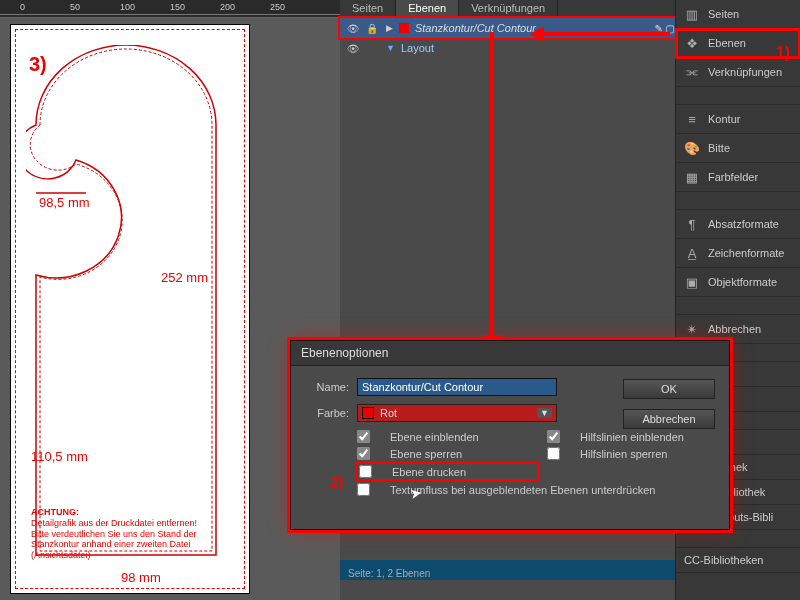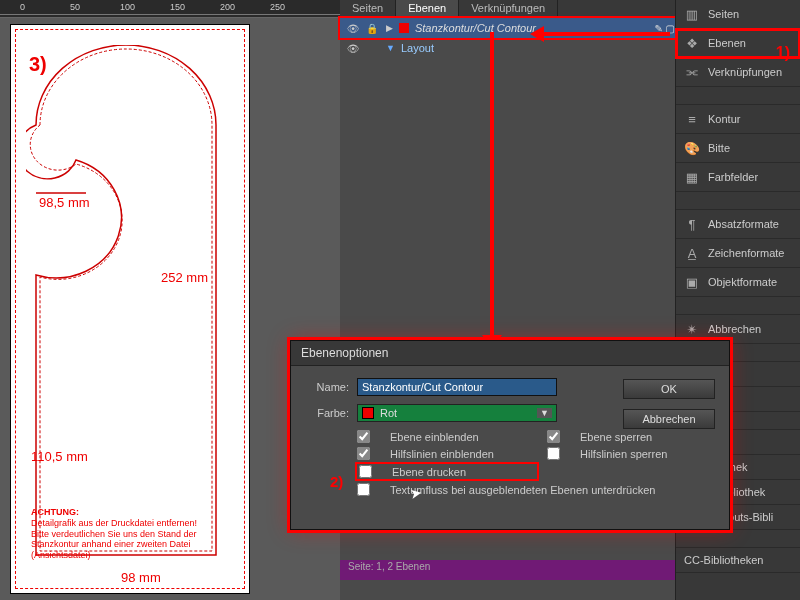--- a/index.html
+++ b/index.html
@@ -23,21 +23,21 @@
 .tab{padding:2px 12px;font-size:11px;color:#bbb;border-right:1px solid #222}
 .tab.active{background:#4a4a4a;color:#fff}
 .layers-panel{position:absolute;left:340px;top:18px;width:335px;height:562px;background:#4a4a4a}
 .layer-row{height:20px;display:flex;align-items:center;font-size:11px;color:#ddd;padding-left:6px;gap:6px}
 .layer-row.sel{background:#3a5a8a;outline:2px solid #f00}
 .layer-row .eye,.layer-row .lock{width:14px;text-align:center;color:#ccc;font-size:10px}
 .layer-row .tri{font-size:9px;color:#ccc}
 .layer-row .swatch{width:10px;height:10px;background:#e00}
 .layer-row .name{font-style:italic;flex:1}
 .layer-row .pen{font-size:10px}
-.panel-footer{position:absolute;bottom:0;left:0;right:0;height:20px;background:#701a75;font-size:10px;color:#aaa;padding:1px 8px}
+.panel-footer{position:absolute;bottom:0;left:0;right:0;height:20px;background:#0c4a6e;font-size:10px;color:#aaa;padding:8px 8px}
 
 .right-panels{position:absolute;right:0;top:0;width:125px;height:600px;background:#383838;border-left:1px solid #222}
 .rp-item{display:flex;align-items:center;gap:8px;padding:6px 8px;font-size:11px;color:#ccc;border-bottom:1px solid #2a2a2a;cursor:pointer}
 .rp-item.hl{outline:3px solid #f00;outline-offset:-2px}
 .rp-item .ic{width:16px;height:16px;display:flex;align-items:center;justify-content:center;color:#aaa;font-size:13px}
 .rp-gap{height:18px;border-bottom:1px solid #2a2a2a}
 .rp-cut{padding:6px 8px;font-size:11px;color:#ccc;border-bottom:1px solid #2a2a2a}
 .hl-num{position:absolute;right:10px;top:44px;color:#f00;font-size:16px;font-weight:bold;z-index:20}
 
 .arrow-line{position:absolute;border-top:4px solid #f00;z-index:15}
@@ -46,21 +46,21 @@
 .arrow1h{left:530px;top:26px;border-top:8px solid transparent;border-bottom:8px solid transparent;border-right:14px solid #f00}
 .arrow-vert{position:absolute;left:490px;top:32px;width:4px;height:308px;background:#f00;z-index:15}
 .arrow-vh{position:absolute;left:482px;top:335px;border-left:10px solid transparent;border-right:10px solid transparent;border-top:14px solid #f00;z-index:15}
 
 .dialog{position:absolute;left:290px;top:340px;width:440px;height:190px;background:#4a4a4a;border:1px solid #111;outline:3px solid #f00;box-shadow:0 0 20px rgba(255,0,0,.4);z-index:30}
 .dialog-title{background:#383838;padding:5px 10px;font-size:12px;color:#ddd;border-bottom:1px solid #222}
 .dialog-body{padding:12px 14px;font-size:11px;color:#ccc}
 .row{display:flex;align-items:center;margin-bottom:8px;gap:8px}
 .row label{width:44px;text-align:right}
 .text-input{background:#2a5a8a;color:#fff;border:1px solid #111;padding:2px 4px;width:200px;font-size:11px}
-.sel-input{background:#15803d;border:1px solid #222;padding:2px 4px;width:200px;display:flex;align-items:center;gap:6px;color:#ddd;font-size:11px}
+.sel-input{background:#b91c1c;border:1px solid #222;padding:2px 4px;width:200px;display:flex;align-items:center;gap:6px;color:#ddd;font-size:11px}
 .sel-input .sw{width:12px;height:12px;background:#e00;border:1px solid #000}
 .sel-input .dd{margin-left:auto;font-size:9px;background:#555;padding:0 3px}
 .btn{background:linear-gradient(#555,#3a3a3a);border:1px solid #222;color:#ddd;padding:3px 0;width:92px;font-size:11px;text-align:center;cursor:pointer}
 .btns{position:absolute;right:14px;top:38px;display:flex;flex-direction:column;gap:10px}
 .checks{display:grid;grid-template-columns:180px 200px;gap:4px 10px;margin-top:4px;margin-left:52px}
 .chk{display:flex;align-items:center;gap:20px;font-size:11px}
 .chk input{accent-color:#888}
 .chk.hl2{outline:2px solid #f00;padding:1px 2px}
 .chk-long{grid-column:1/3}
 .hl2-num{position:absolute;left:330px;top:473px;color:#f00;font-size:15px;font-weight:bold;z-index:35}
@@ -201,25 +201,25 @@
         <span class="dd">▼</span>
       </div>
     </div>
     <div class="checks">
       <label class="chk">
           <input type="checkbox" checked="" style="">
           <span>Ebene einblenden</span>
         </label>
       <label class="chk">
           <input type="checkbox" checked="" style="">
+          <span>Hilfslinien einblenden</span>
+        </label>
+      <label class="chk">
+          <input type="checkbox" checked="" style="">
           <span>Ebene sperren</span>
-        </label>
-      <label class="chk">
-          <input type="checkbox" checked="" style="">
-          <span>Hilfslinien einblenden</span>
         </label>
       <label class="chk">
           <input type="checkbox" style="">
           <span>Hilfslinien sperren</span>
         </label>
       <label class="chk hl2">
           <input type="checkbox" style="">
           <span>Ebene drucken</span>
         </label>
       <span></span>

